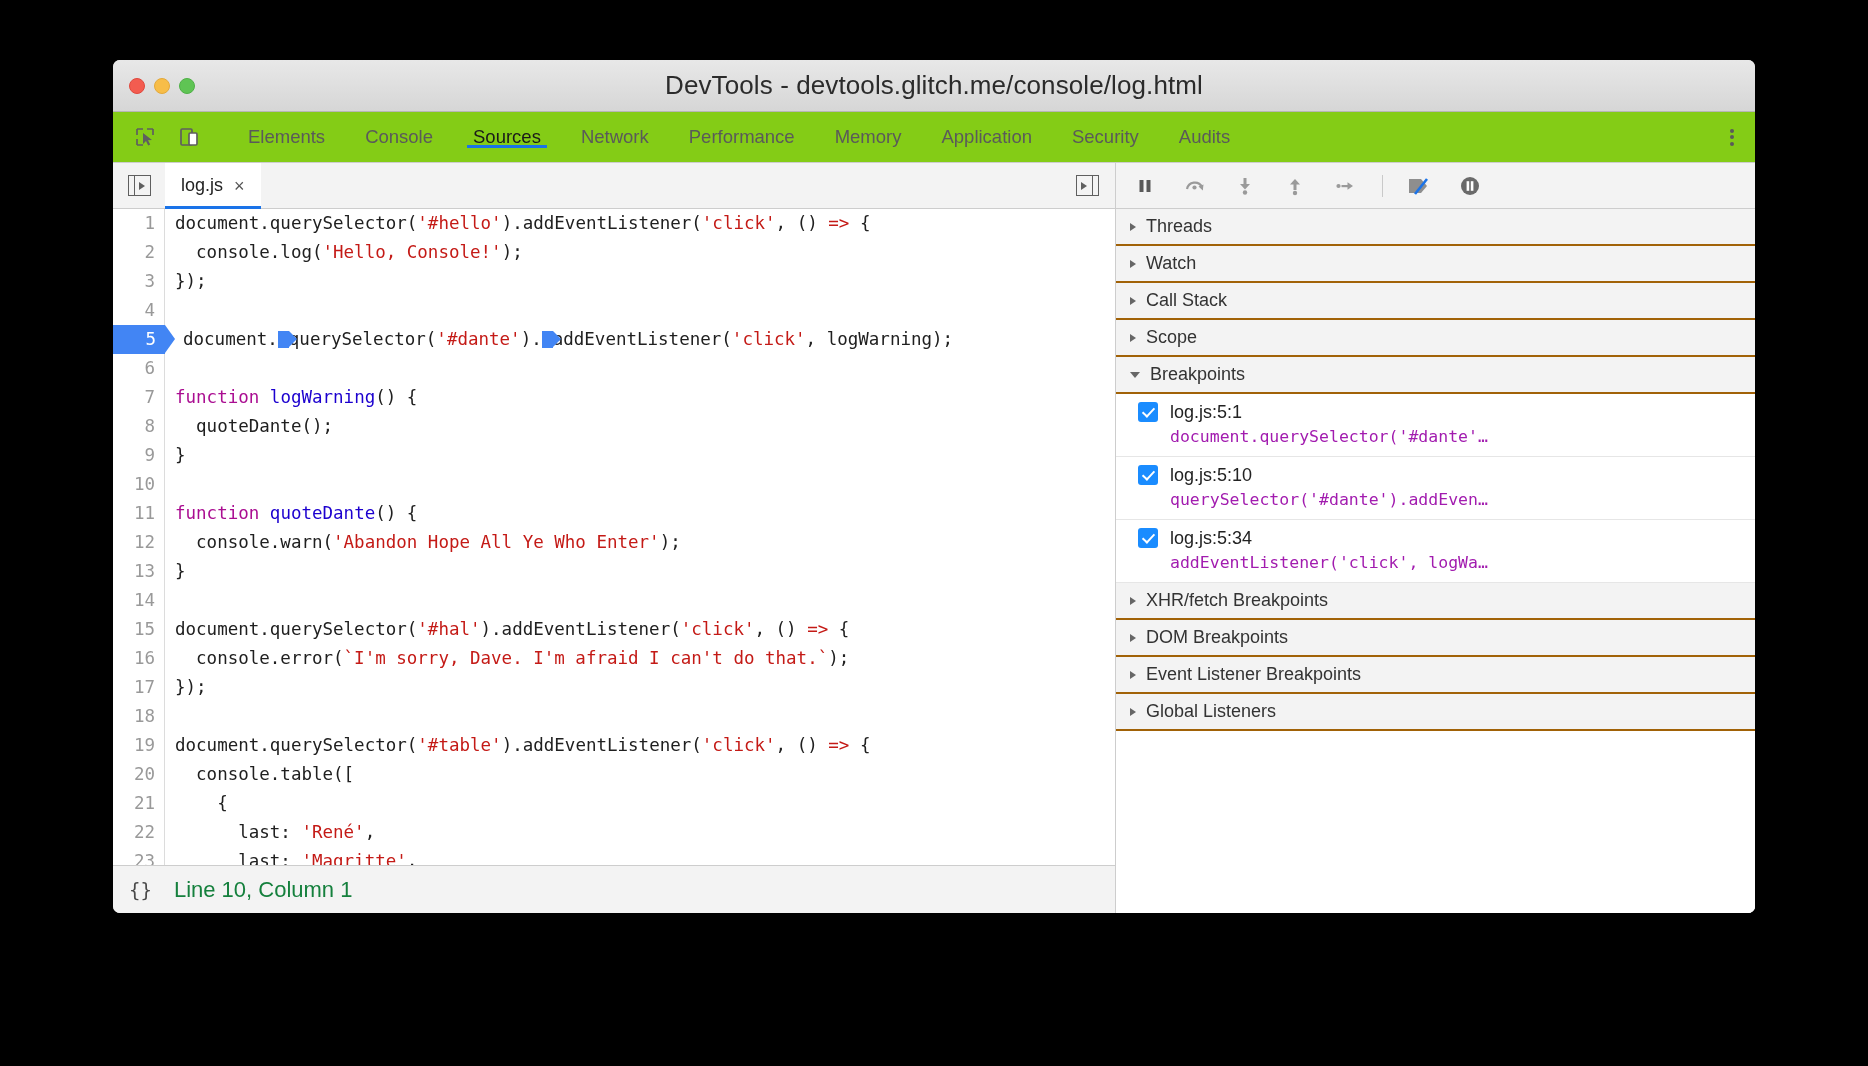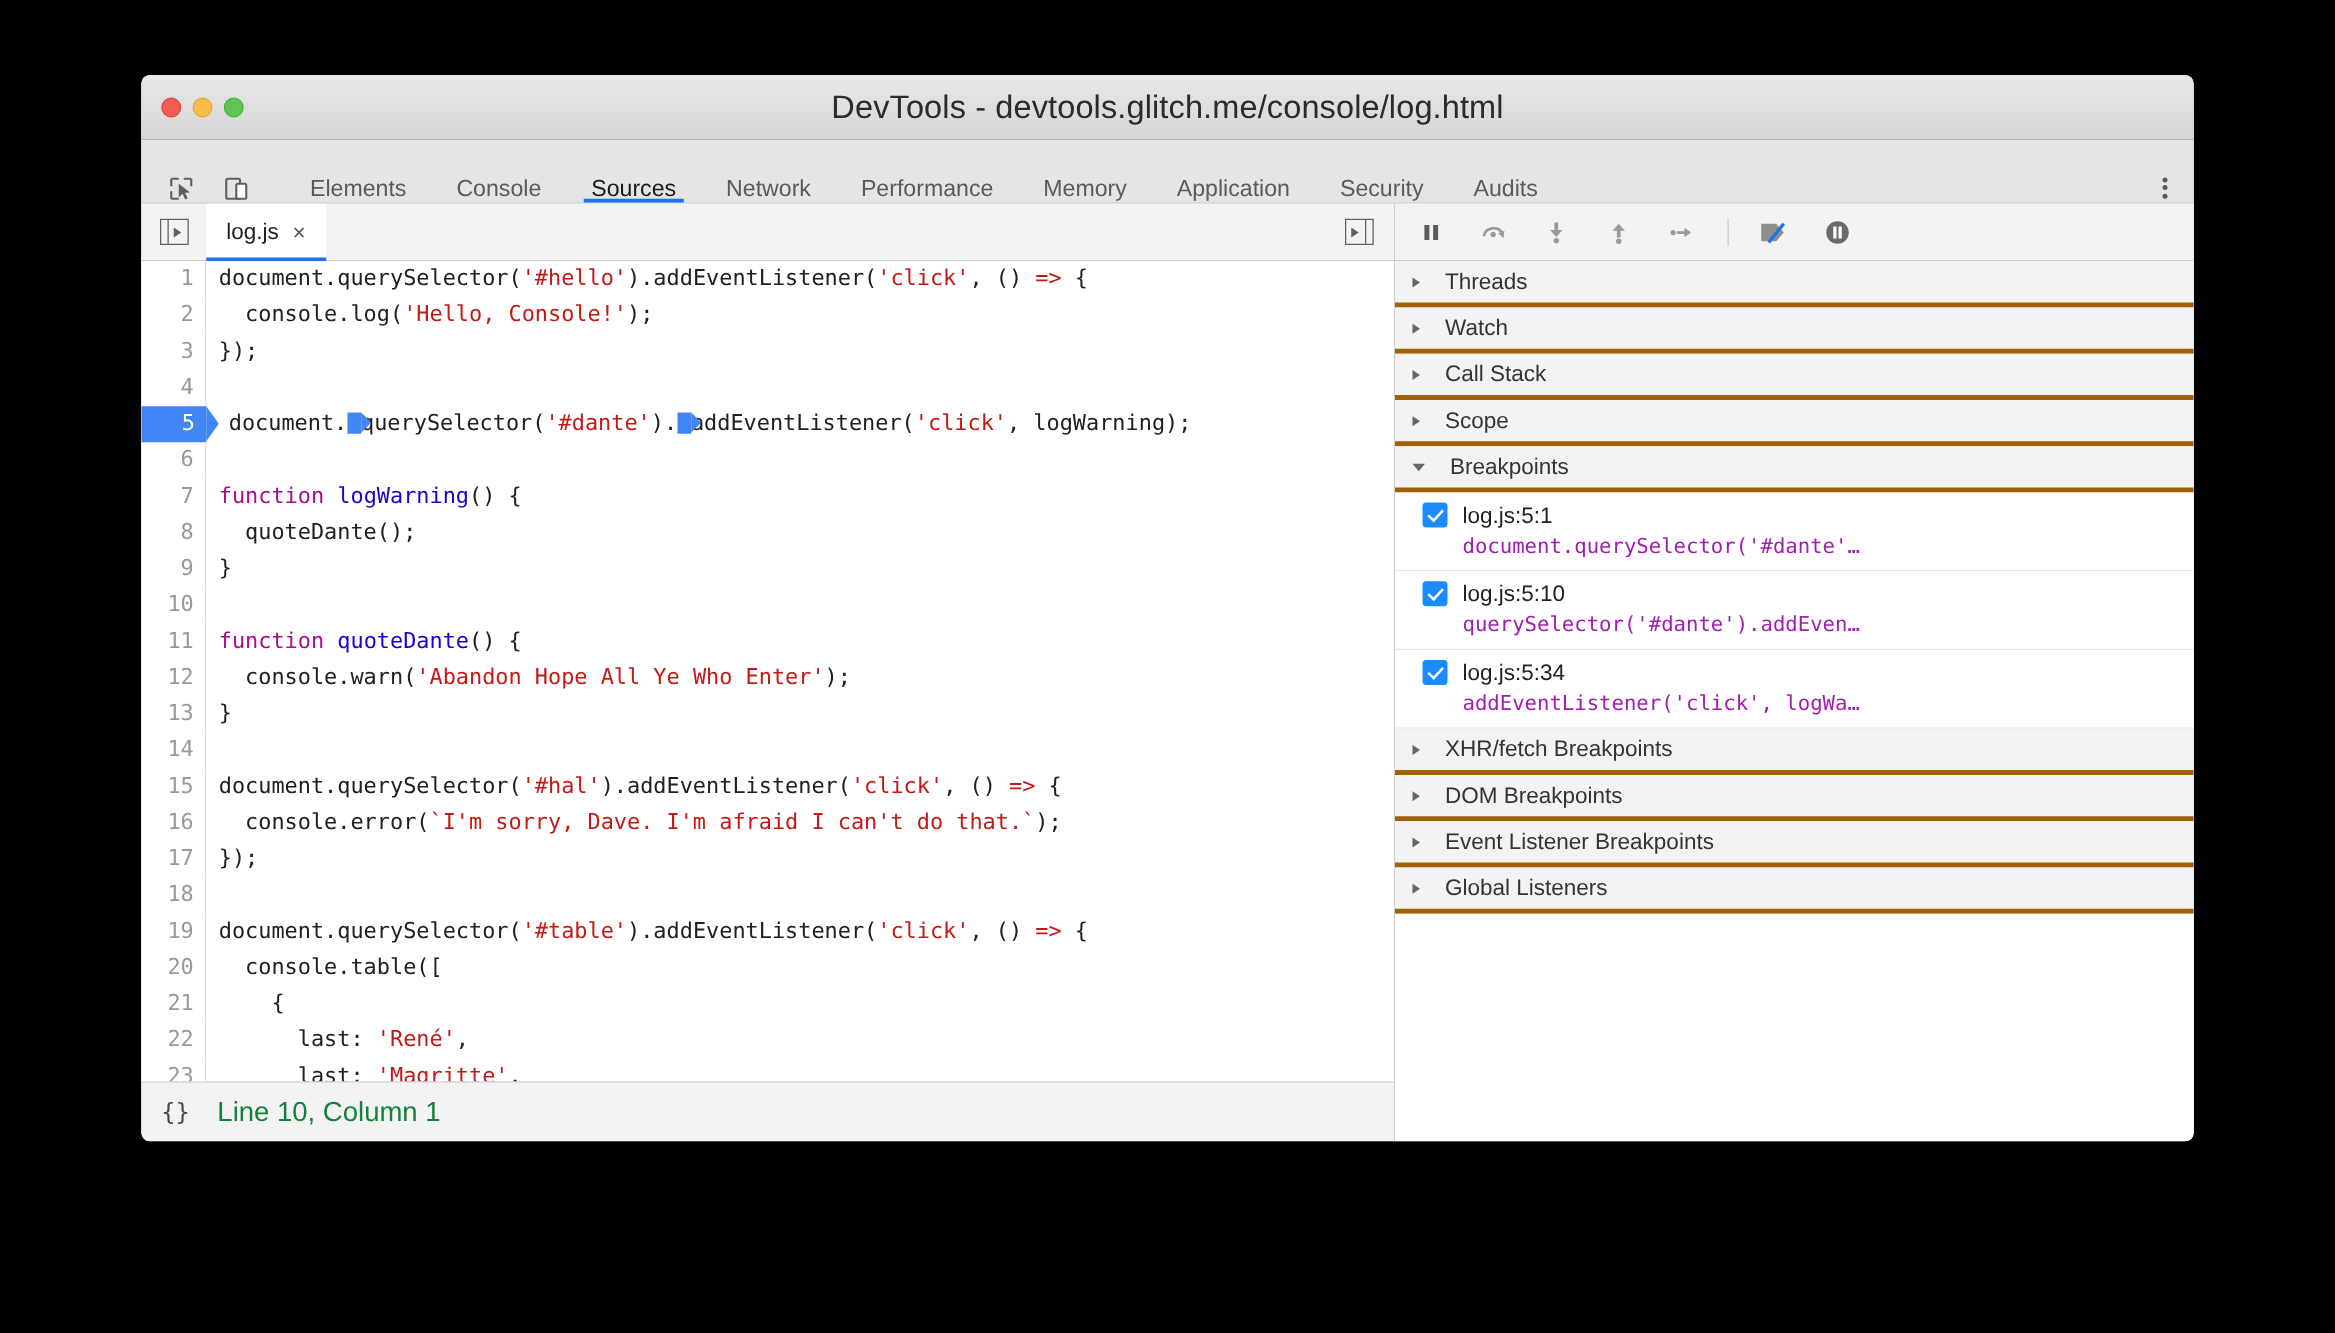--- a/index.html
+++ b/index.html
@@ -42,24 +42,24 @@
     text-align: center;
     font-size: 26px;
     color: #2b2b2b;
     letter-spacing: 0.1px;
   }
 
   
   #devtools-tabbar {
     height: 51px;
     flex: 0 0 51px;
-    background: #e5e5e5;
+    background: #84cc16;
     border-bottom: 1px solid #cdcdcd;
     display: flex;
-    align-items: flex-end;
+    align-items: center;
     padding-left: 10px;
   }
   .tb-icon-btn {
     width: 44px;
     display: flex; align-items: center; justify-content: center;
     cursor: default;
   }
   .tb-sep { width: 1px; background: #c9c9c9; margin: 12px 8px; }
   #main-tabs { display: flex; align-items: stretch; flex: 1; }
   .main-tab {
@@ -187,26 +187,26 @@
     display: flex; align-items: center;
     padding: 0 14px;
     gap: 20px;
   }
   .dbg-btn { width: 30px; height: 30px; display: flex; align-items: center; justify-content: center; }
   .dbg-sep { width: 1px; height: 22px; background: #c9c9c9; margin: 0 2px; }
 
   .accordion-header {
     height: 37px;
     background: #f3f3f3;
-    border-bottom: 4px solid #a16207;
+    border-bottom: 2px solid #a16207;
     display: flex; align-items: center;
     padding-left: 14px;
     font-size: 18px;
     color: #333;
-    gap: 20px;
+    gap: 10px;
   }
   .tri {
     width: 0; height: 0;
     border-left: 6px solid #666;
     border-top: 4.5px solid transparent;
     border-bottom: 4.5px solid transparent;
   }
   .tri.open {
     border-left: 5.5px solid transparent;
     border-right: 5.5px solid transparent;

